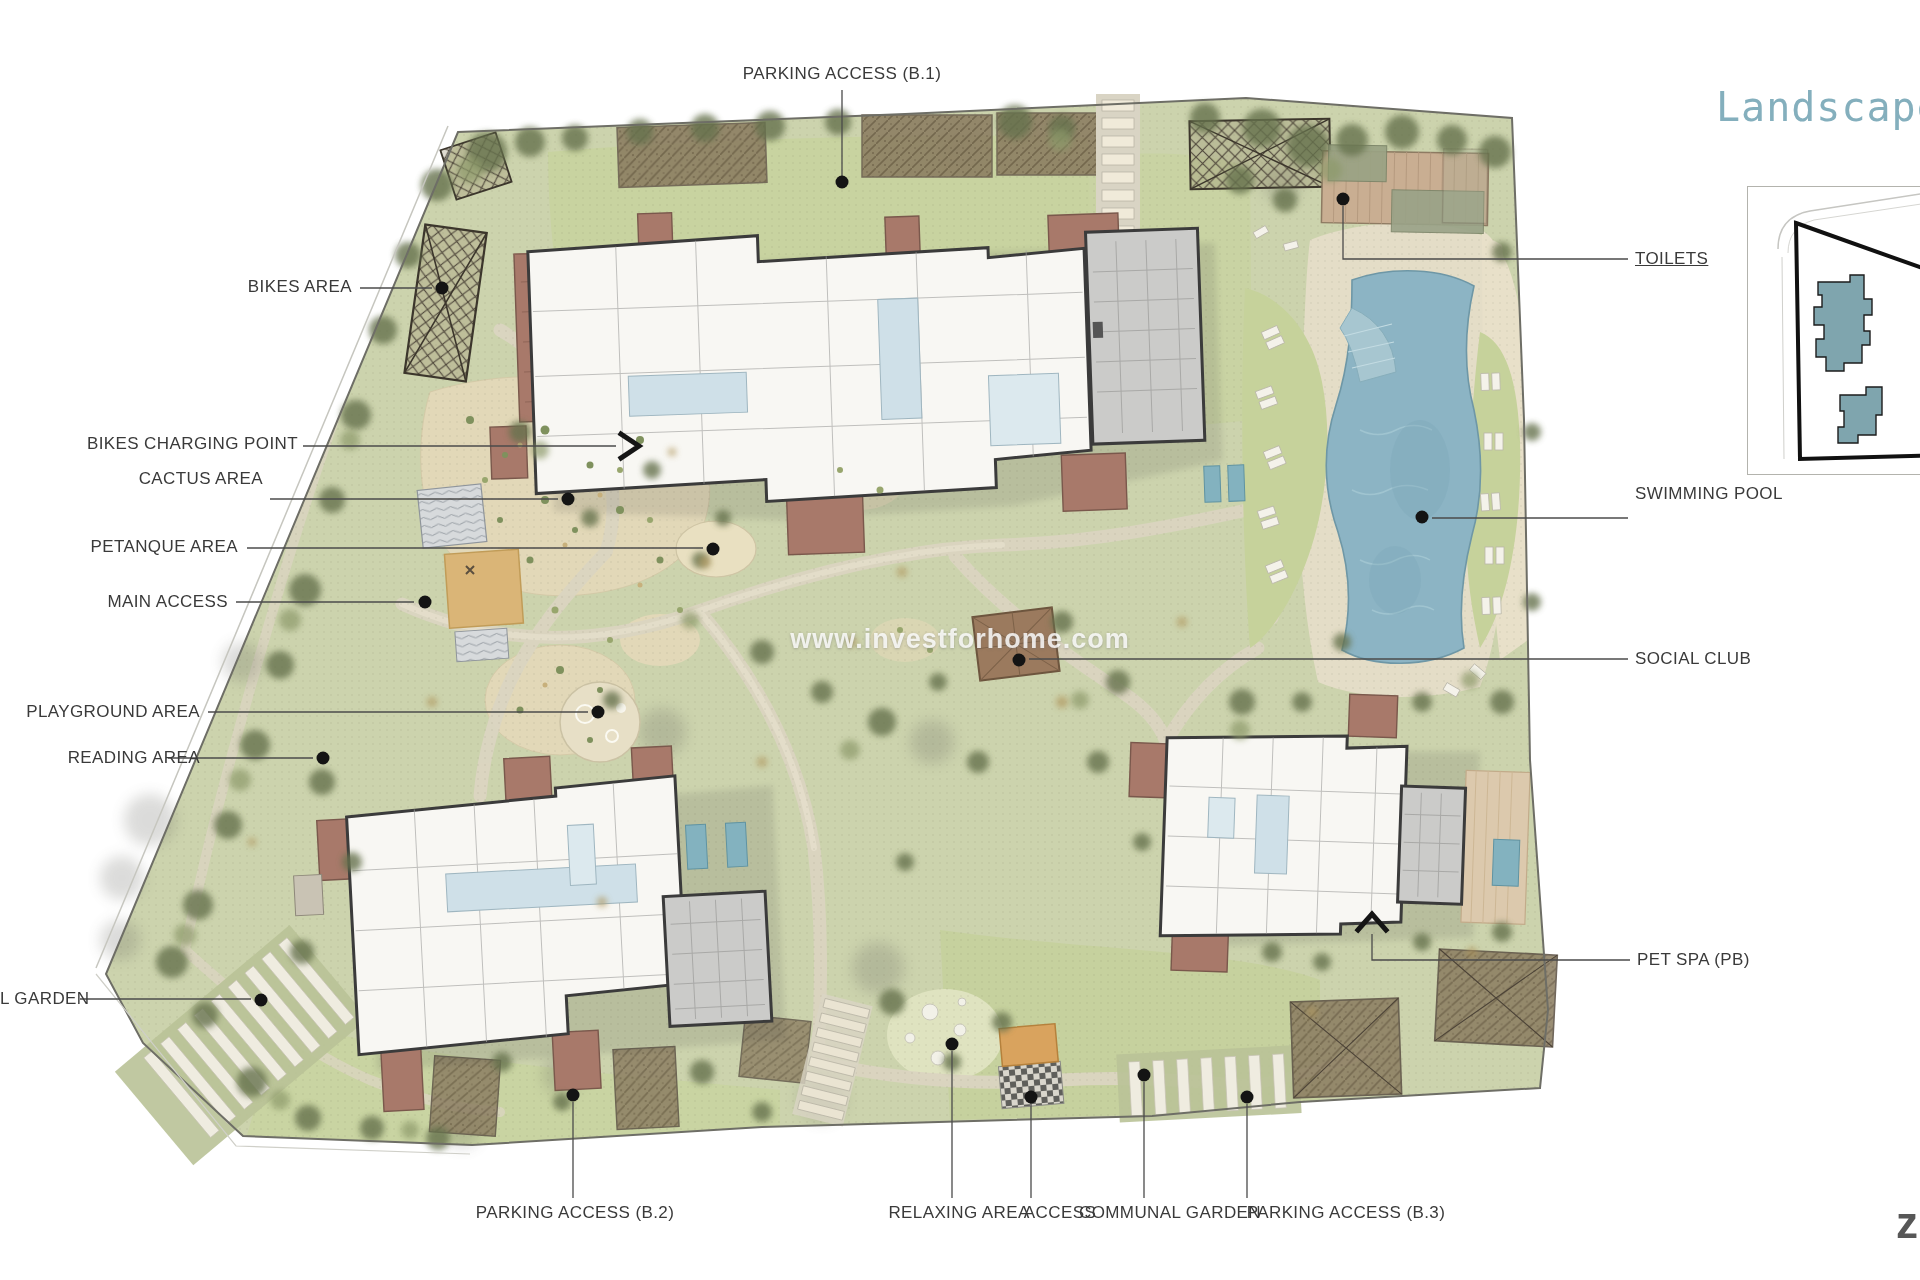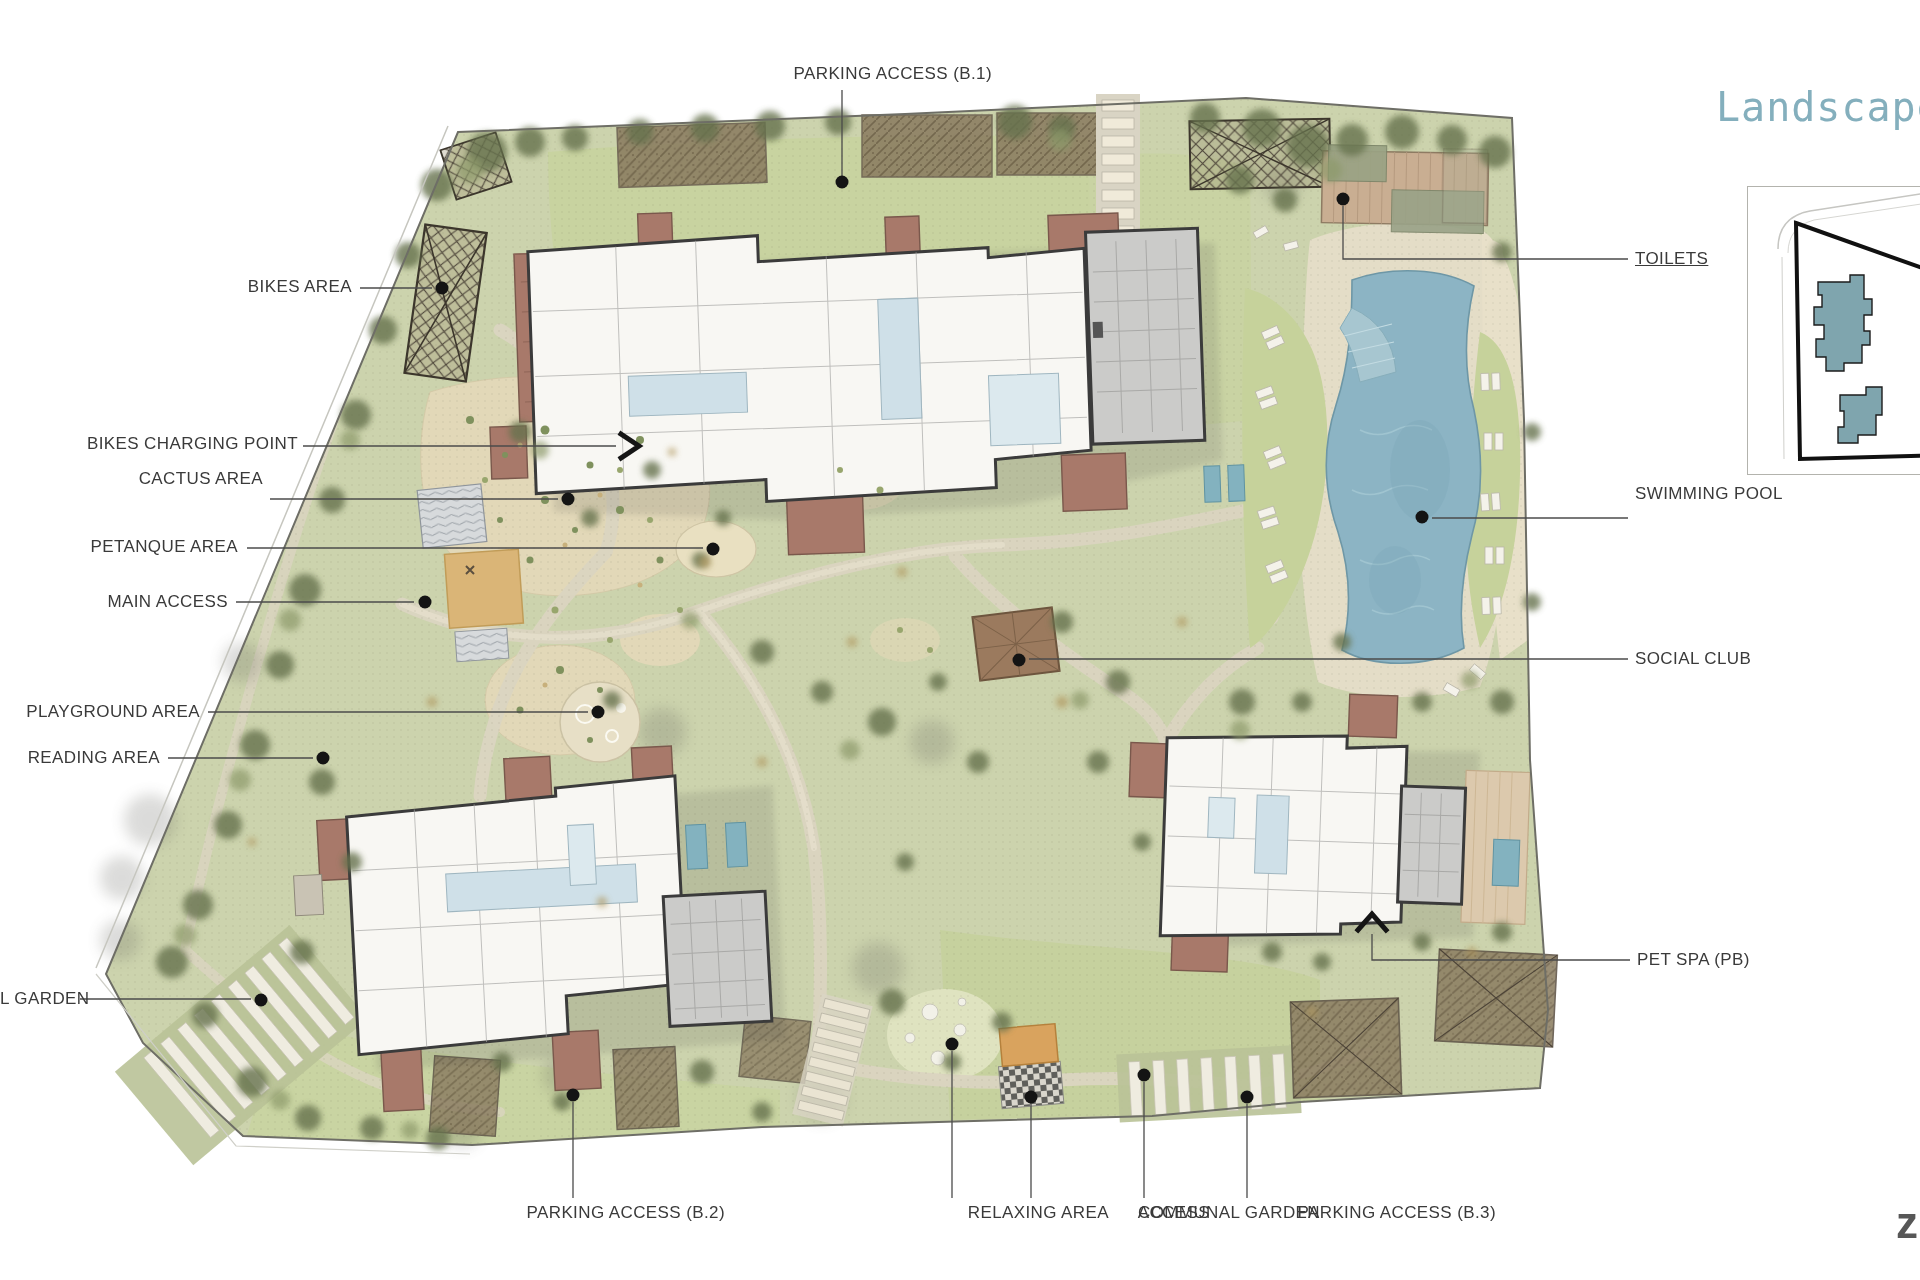--- a/index.html
+++ b/index.html
@@ -1,21 +1,21 @@
 <!DOCTYPE html>
 <html><head>
 <meta charset="utf-8">
 <style>
   html,body{margin:0;padding:0;background:#ffffff;}
   body{width:1920px;height:1280px;overflow:hidden;position:relative;font-family:"Liberation Sans",sans-serif;}
   #stage{position:absolute;left:0;top:0;width:1920px;height:1280px;}
   svg{position:absolute;left:0;top:0;}
   .callout{position:absolute;font-size:17px;letter-spacing:.4px;color:#3a3a3a;white-space:nowrap;line-height:20px;}
   .r{text-align:right;}
-  .c{text-align:right;}
+  .c{text-align:center;}
   .title-line1{position:absolute;left:1640px;top:34px;font-family:"DejaVu Sans Mono","Liberation Mono",monospace;font-size:40px;letter-spacing:1px;color:#1d1d1d;white-space:nowrap;}
   .title-line2{position:absolute;left:1716px;top:84px;font-family:"DejaVu Sans Mono","Liberation Mono",monospace;font-size:40px;letter-spacing:1px;color:#84afbd;white-space:nowrap;}
   .watermark{position:absolute;left:760px;top:624px;width:400px;text-align:center;font-size:27px;font-weight:bold;letter-spacing:1px;color:rgba(255,255,255,.82);text-shadow:0 1px 3px rgba(110,110,110,.45);}
   .corner-z{position:absolute;left:1896px;top:1198px;font-size:44px;font-weight:bold;color:#575757;}
   .inset{position:absolute;left:1747px;top:186px;width:190px;height:287px;background:#fff;border:1px solid #b3b3ad;}
 </style>
 </head>
 <body>
 
 <div id="stage">
@@ -586,21 +586,21 @@
 </svg>
 
 <div class="callout c" style="left:692px;top:64px;width:300px;">PARKING ACCESS (B.1)</div>
 
 <div class="callout r" style="left:152px;top:277px;width:200px;">BIKES AREA</div>
 <div class="callout r" style="left:58px;top:434px;width:240px;">BIKES CHARGING POINT</div>
 <div class="callout r" style="left:63px;top:469px;width:200px;">CACTUS AREA</div>
 <div class="callout r" style="left:38px;top:537px;width:200px;">PETANQUE AREA</div>
 <div class="callout r" style="left:28px;top:592px;width:200px;">MAIN ACCESS</div>
 <div class="callout r" style="left:0px;top:702px;width:200px;">PLAYGROUND AREA</div>
-<div class="callout r" style="left:0px;top:748px;width:160px;">READING AREA</div>
+<div class="callout r" style="left:0px;top:748px;width:160px;padding-left:40px;">READING AREA</div>
 <div class="callout" style="left:0px;top:989px;">L GARDEN</div>
 
 <div class="callout" style="left:1635px;top:249px;text-decoration:underline;">TOILETS</div>
 <div class="callout" style="left:1635px;top:484px;">SWIMMING POOL</div>
 <div class="callout" style="left:1635px;top:649px;">SOCIAL CLUB</div>
 <div class="callout" style="left:1637px;top:950px;">PET SPA (PB)</div>
 
 <div class="callout c" style="left:425px;top:1203px;width:300px;">PARKING ACCESS (B.2)</div>
 <div class="callout c" style="left:809px;top:1203px;width:300px;">RELAXING AREA</div>
 <div class="callout c" style="left:910px;top:1203px;width:300px;">ACCESS</div>
@@ -616,16 +616,17 @@
     <path d="M34,70 L36,272" stroke="#d0d0cc" stroke-width="1" fill="none"></path>
     <path d="M48,36 L205,92 L205,268 L52,272 Z" fill="#ffffff" stroke="#111111" stroke-width="4"></path>
     <g fill="#7fa5ae" stroke="#1d1d1d" stroke-width="1.4">
       <path d="M70,95 L102,95 L102,88 L116,88 L116,112 L124,112 L124,128 L116,128 L116,144 L122,144 L122,158 L114,158 L114,176 L96,176 L96,184 L78,184 L78,170 L68,170 L68,152 L76,152 L76,138 L66,138 L66,120 L74,120 L74,108 L70,108 Z"></path>
       <path d="M176,122 L210,122 L210,196 L186,196 L186,180 L176,180 L176,164 L184,164 L184,148 L174,148 Z"></path>
       <path d="M92,208 L118,208 L118,200 L134,200 L134,228 L128,228 L128,248 L110,248 L110,256 L90,256 L90,240 L96,240 L96,224 L92,224 Z"></path>
     </g>
   </svg>
 </div>
 
+<div class="watermark">www.investforhome.com</div>
 
 <div class="corner-z">z</div>
 
 </div>
 
 </body></html>

